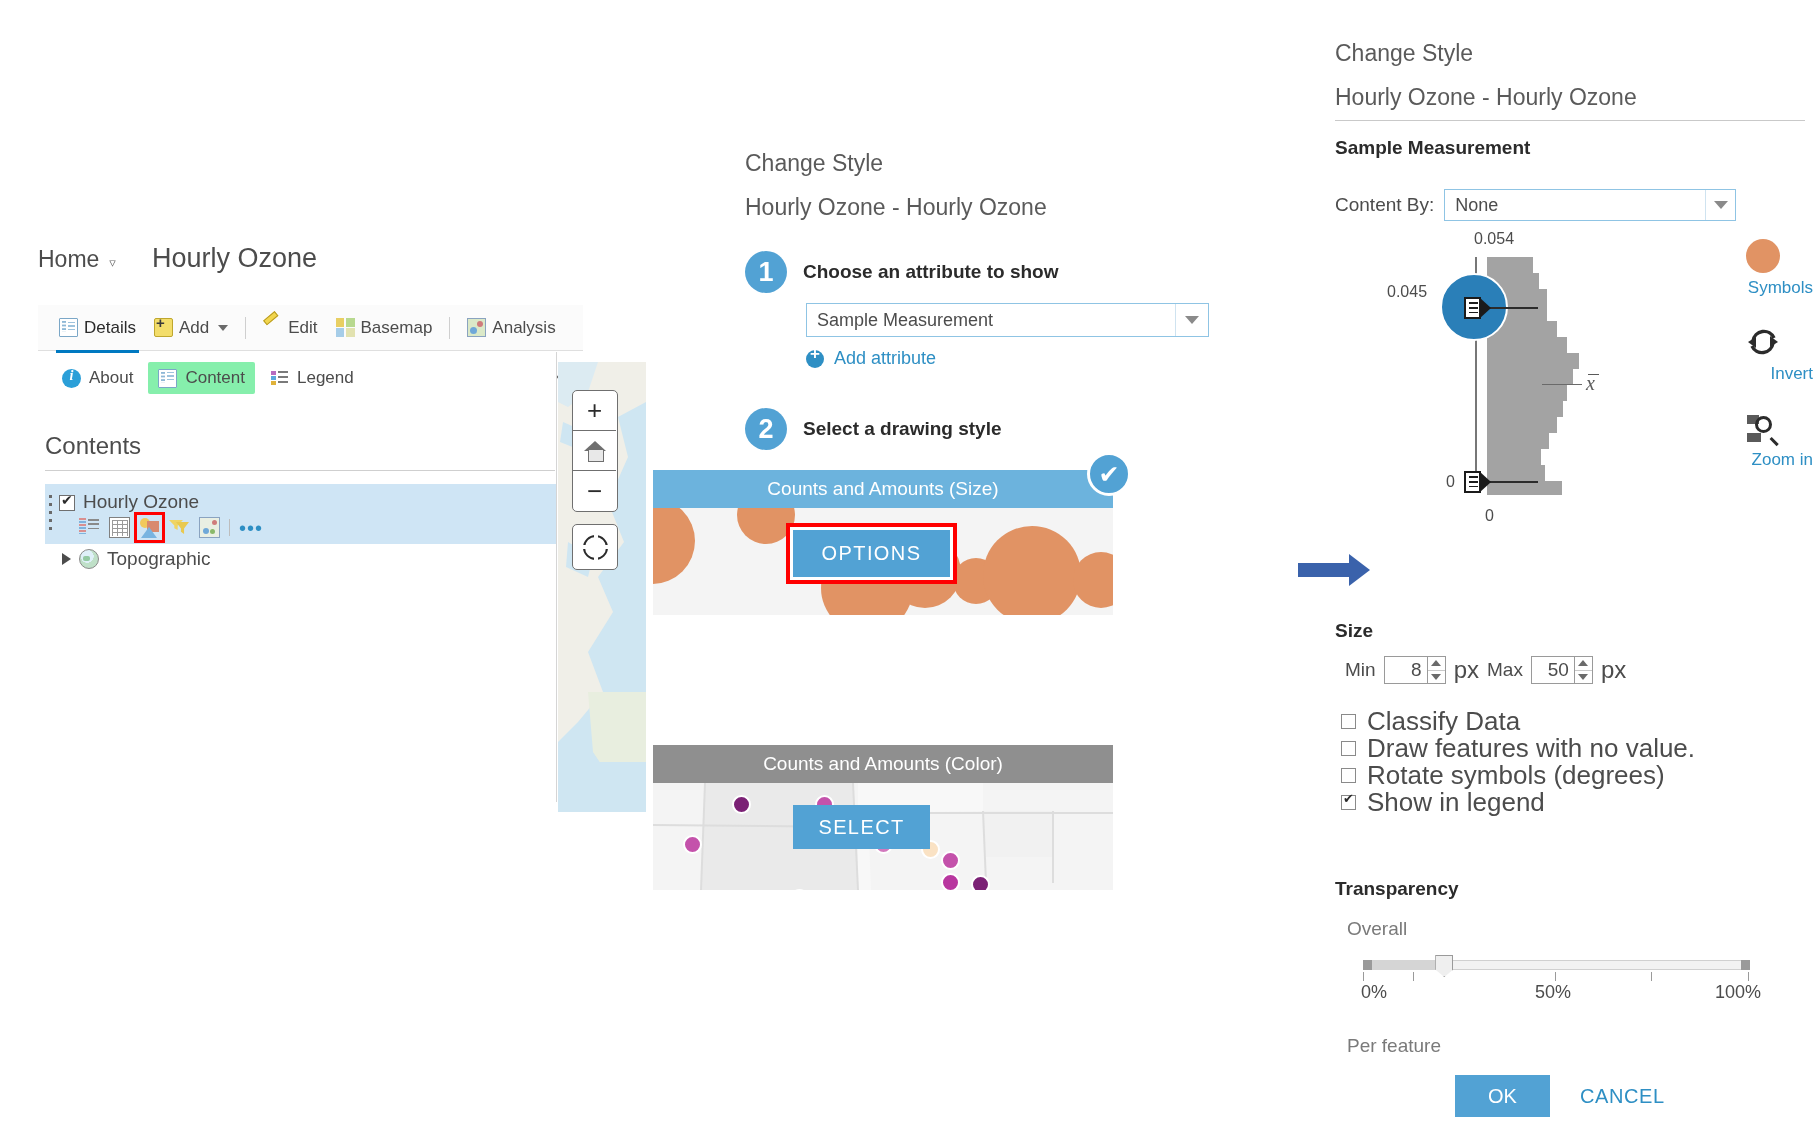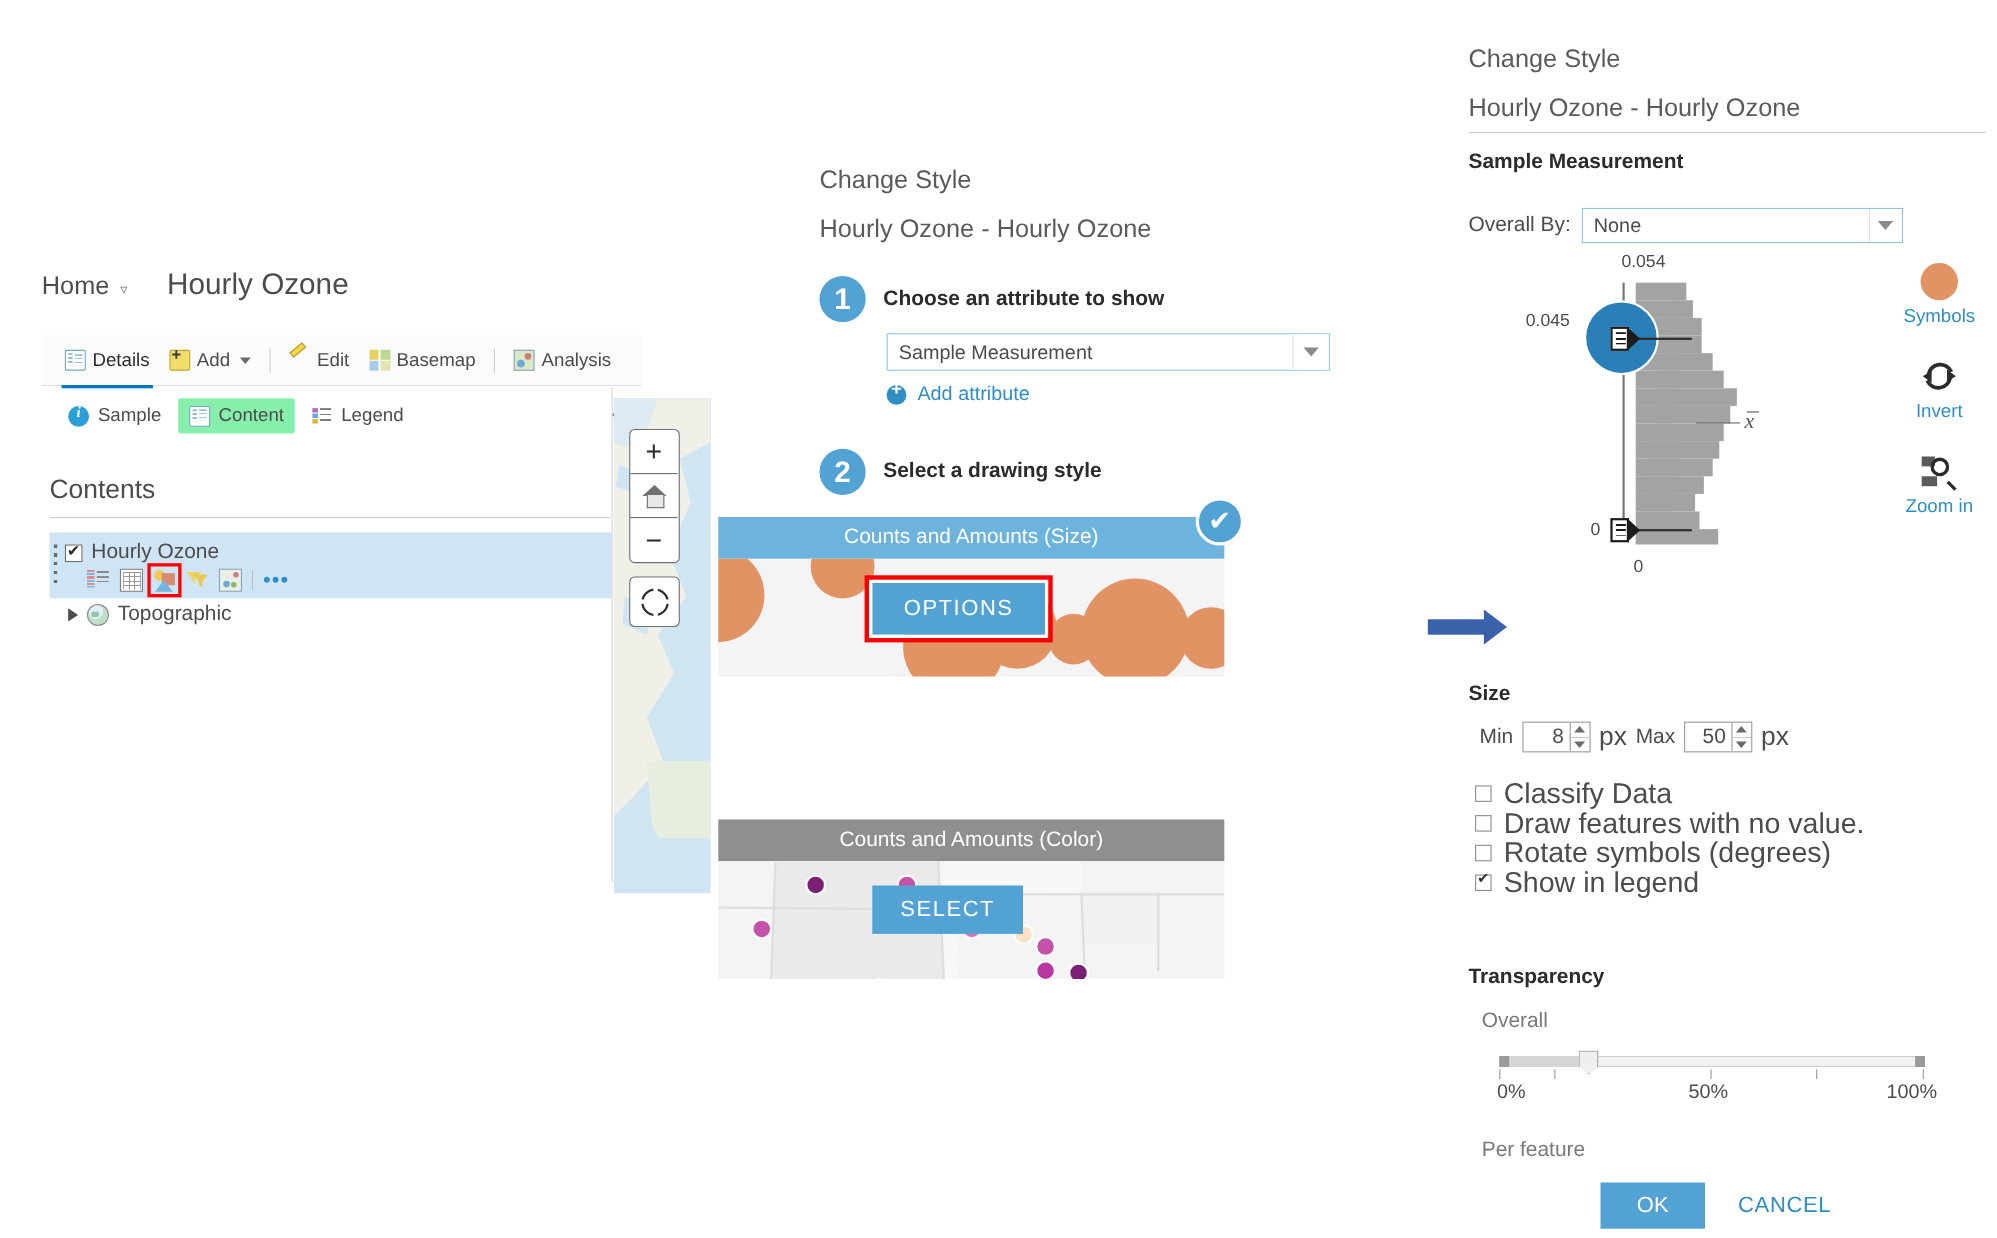--- a/index.html
+++ b/index.html
@@ -250,21 +250,21 @@
   .hg-line { position:absolute; height:1.6px; background:#2b2b2b; }
   .hg-mean { position:absolute; }
   .hg-mean .ln { position:absolute; left:0; top:6px; width:40px; height:1.4px; background:#6a6a6a; }
   .hg-mean .sym { position:absolute; left:44px; top:-6px; font-size:20px; color:#5a5a5a;
                   font-family:"Liberation Serif", serif; font-style:italic; }
   .hg-mean .sym::before { content:""; position:absolute; left:2px; top:2px; width:11px; height:1.3px;
                           background:#5a5a5a; }
 
   
   #icon-col { position:absolute; left:378px; top:238px; width:100px; }
-  .ic-item { text-align:center; margin-bottom:26px; }
+  .ic-item { text-align:right; margin-bottom:26px; }
   .ic-glyph { height:36px; display:flex; align-items:center; justify-content:center; }
   .ic-lbl { font-size:17px; color:#2e8fc4; margin-top:4px; }
   .ic-circle { width:34px; height:34px; border-radius:50%; background:#e19364; }
   .ic-invert { width:34px; height:30px; position:relative; }
   .ic-zoomin { width:32px; height:32px; position:relative; }
   .ic-zoomin .pg { position:absolute; left:0; top:3px; width:12px; height:9px; background:#5a5a5a; }
   .ic-zoomin .pg2 { position:absolute; left:0; bottom:2px; width:14px; height:9px; background:#5a5a5a; }
   .ic-zoomin .mg { position:absolute; left:8px; top:4px; width:17px; height:17px;
                    border:3px solid #2b2b2b; border-radius:50%; background:transparent; }
   .ic-zoomin .hd { position:absolute; right:0px; bottom:1px; width:10px; height:3.4px;
@@ -349,21 +349,21 @@
     <div class="tb-sep"></div>
     <div class="tb-item">
       <span class="tb-ico ico-analysis"></span>
       <span>Analysis</span>
     </div>
   </div>
 
   <div class="subtabs">
     <div class="st-item">
       <span class="st-ico ico-about"></span>
-      <span>Sample</span>
+      <span>About</span>
     </div>
     <div class="st-item sel">
       <span class="st-ico ico-details"></span>
       <span>Content</span>
     </div>
     <div class="st-item">
       <span class="st-ico ico-legend">
           <i></i>
           <u></u>
         </span>
@@ -515,21 +515,21 @@
   </div>
 </div>
 
 <div id="right-panel">
   <div class="rp-h1">Change Style</div>
   <div class="rp-h2">Hourly Ozone - Hourly Ozone</div>
   <div class="rp-rule"></div>
   <div class="rp-sample">Sample Measurement</div>
 
   <div class="divided-row">
-    <span class="divided-lbl">Overall By:</span>
+    <span class="divided-lbl">Content By:</span>
     <span class="divided-select">
       <span class="val">None</span>
       <span class="dd">
           <span class="dd-caret"></span>
         </span>
     </span>
   </div>
 
   <div id="histogram">
     <div class="hg-top-lbl">0.054</div>

